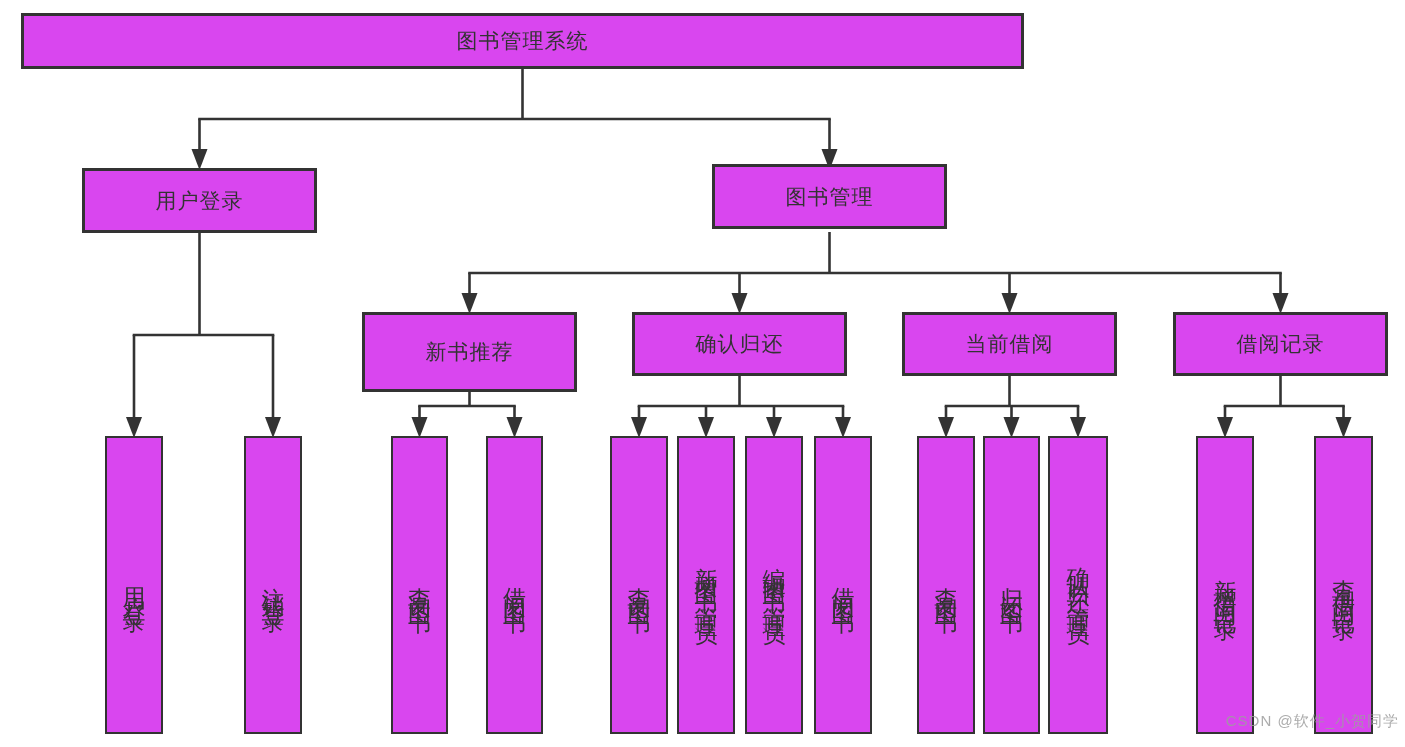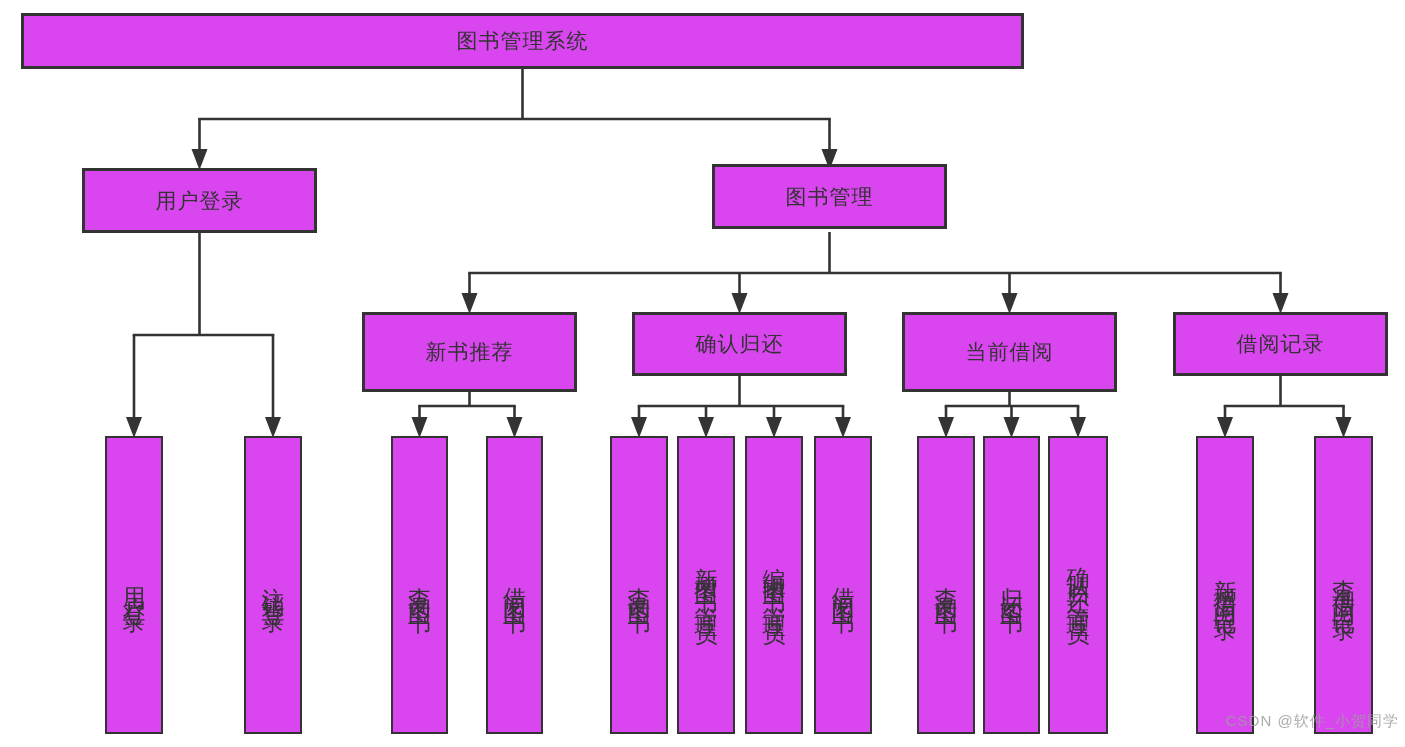--- a/index.html
+++ b/index.html
@@ -139,21 +139,21 @@
     </div>
     <div class="node horizontal" style="left: 712px; top: 164px; width: 235px; height: 65px;">
       <span>图书管理</span>
     </div>
     <div class="node horizontal" style="left: 362px; top: 312px; width: 215px; height: 80px;">
       <span>新书推荐</span>
     </div>
     <div class="node horizontal" style="left: 632px; top: 312px; width: 215px; height: 64px;">
       <span>确认归还</span>
     </div>
-    <div class="node horizontal" style="left: 902px; top: 312px; width: 215px; height: 80px;">
+    <div class="node horizontal" style="left: 902px; top: 312px; width: 215px; height: 64px;">
       <span>当前借阅</span>
     </div>
     <div class="node horizontal" style="left: 1173px; top: 312px; width: 215px; height: 64px;">
       <span>借阅记录</span>
     </div>
     <div class="node vertical" style="left: 105px; top: 436px; width: 58px; height: 298px;">
       <span>用户登录</span>
     </div>
     <div class="node vertical" style="left: 244px; top: 436px; width: 58px; height: 298px;">
       <span>注销登录</span>

